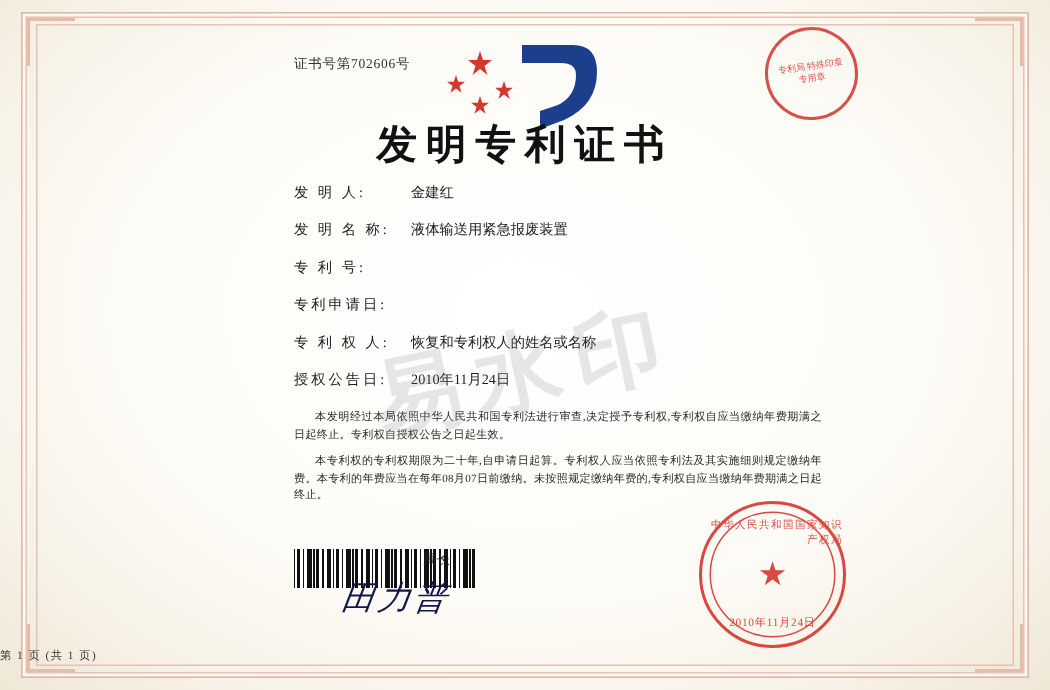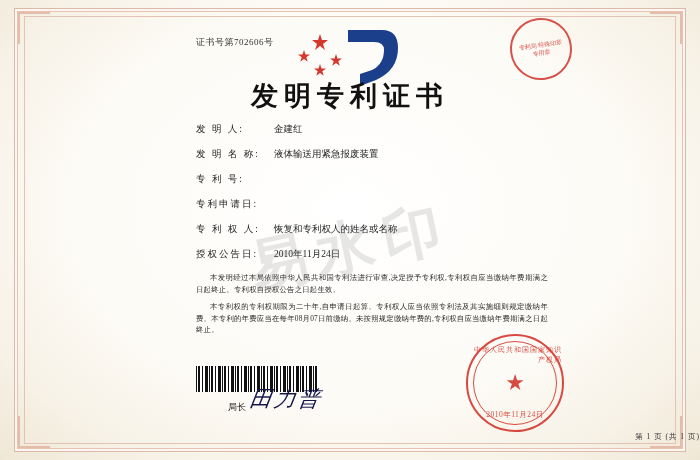--- a/index.html
+++ b/index.html
@@ -85,21 +85,21 @@
     position:absolute;left:196px;bottom:68px;
     width:122px;height:26px;
     background:repeating-linear-gradient(90deg,
       #111 0 1px, #fff 1px 2px, #111 2px 4px, #fff 4px 6px,
       #111 6px 7px, #fff 7px 9px, #111 9px 12px, #fff 12px 13px);
   }
 
   
   .sig{
     position:absolute;left:228px;bottom:46px;
-    font-size:9px;color:#222;display:flex;align-items:flex-end;gap:4px;
+    font-size:9px;color:#222;display:flex;align-items:flex-end;gap:4px;flex-direction:column;
   }
   .sig .hand{
     font-family:"Liberation Serif", serif;
     font-size:22px;font-style:italic;color:#15154a;
     letter-spacing:2px;transform:skewX(-8deg);
   }
 
   
   .seal{
     position:absolute;right:136px;bottom:28px;
@@ -118,21 +118,21 @@
     position:absolute;left:0;right:0;top:9px;text-align:right;
     font-size:7px;letter-spacing:1px;color:#d4372e;
   }
   .seal .date{
     position:absolute;left:0;right:0;bottom:10px;text-align:center;
     font-size:7.5px;color:#d4372e;letter-spacing:.5px;
   }
 
   
   .footer{
-    position:absolute;left:0;right:0;bottom:18px;text-align:right;
+    position:absolute;left:0;right:0;bottom:18px;text-align:left;
     font-size:7.5px;color:#333;letter-spacing:1px;
   }
 
   
   .watermark{
     position:absolute;left:50%;top:54%;transform:translate(-50%,-50%) rotate(-12deg);
     font-size:58px;color:rgba(120,120,120,.18);
     letter-spacing:10px;white-space:nowrap;pointer-events:none;
     font-weight:bold;
   }

